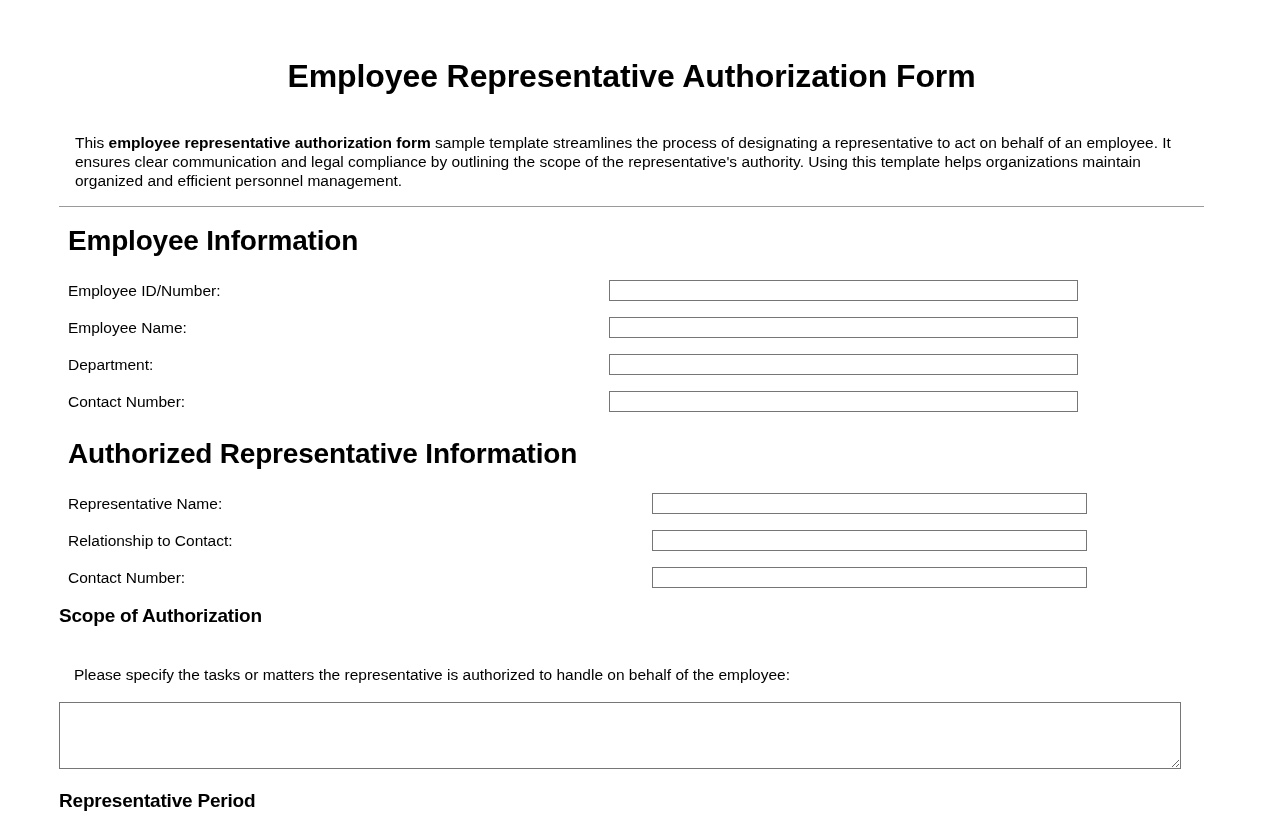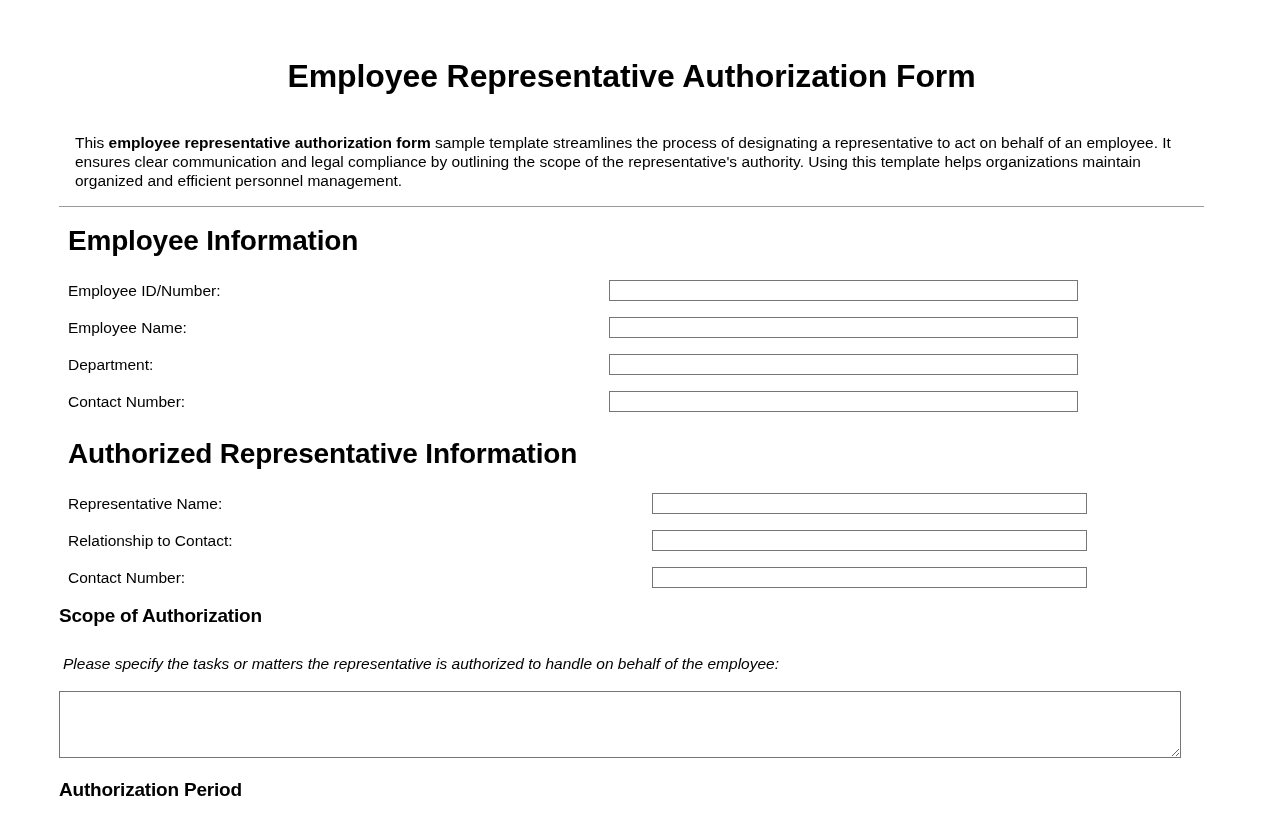--- a/index.html
+++ b/index.html
@@ -82,26 +82,25 @@
     border: 1px solid #767676;
     background: #ffffff;
     color: #000000;
     border-radius: 0;
     outline: none;
   }
   .text-input.employee-width { width: 469px; }
   .text-input.rep-width { width: 435px; }
   .scope-block { padding-top: 6px; }
   .scope-prompt {
-    margin: 4px;
+    margin: 15px;
     padding-top: 20px;
     padding-left: 0px;
     font-size: 15.5px;
     line-height: 19px;
-    font-style: italic;
   }
   .scope-textarea {
     display: block;
     box-sizing: border-box;
     margin-top: 18px;
     margin-left: 0px;
     width: 1122px;
     height: 67px;
     border: 1px solid #767676;
     background: #ffffff;
@@ -184,16 +183,16 @@
 
   </div>
 
   <div class="scope-block">
     <h2 class="period-heading">Scope of Authorization</h2>
     <p class="scope-prompt">Please specify the tasks or matters the representative is authorized to handle on behalf of the employee:</p>
     <textarea class="scope-textarea" placeholder="" style=""></textarea>
   </div>
 
   <div class="period-block">
-    <h2 class="period-heading">Authorization Period</h2>
+    <h2 class="period-heading">Representative Period</h2>
   </div>
 
 </div>
 
 </body></html>

